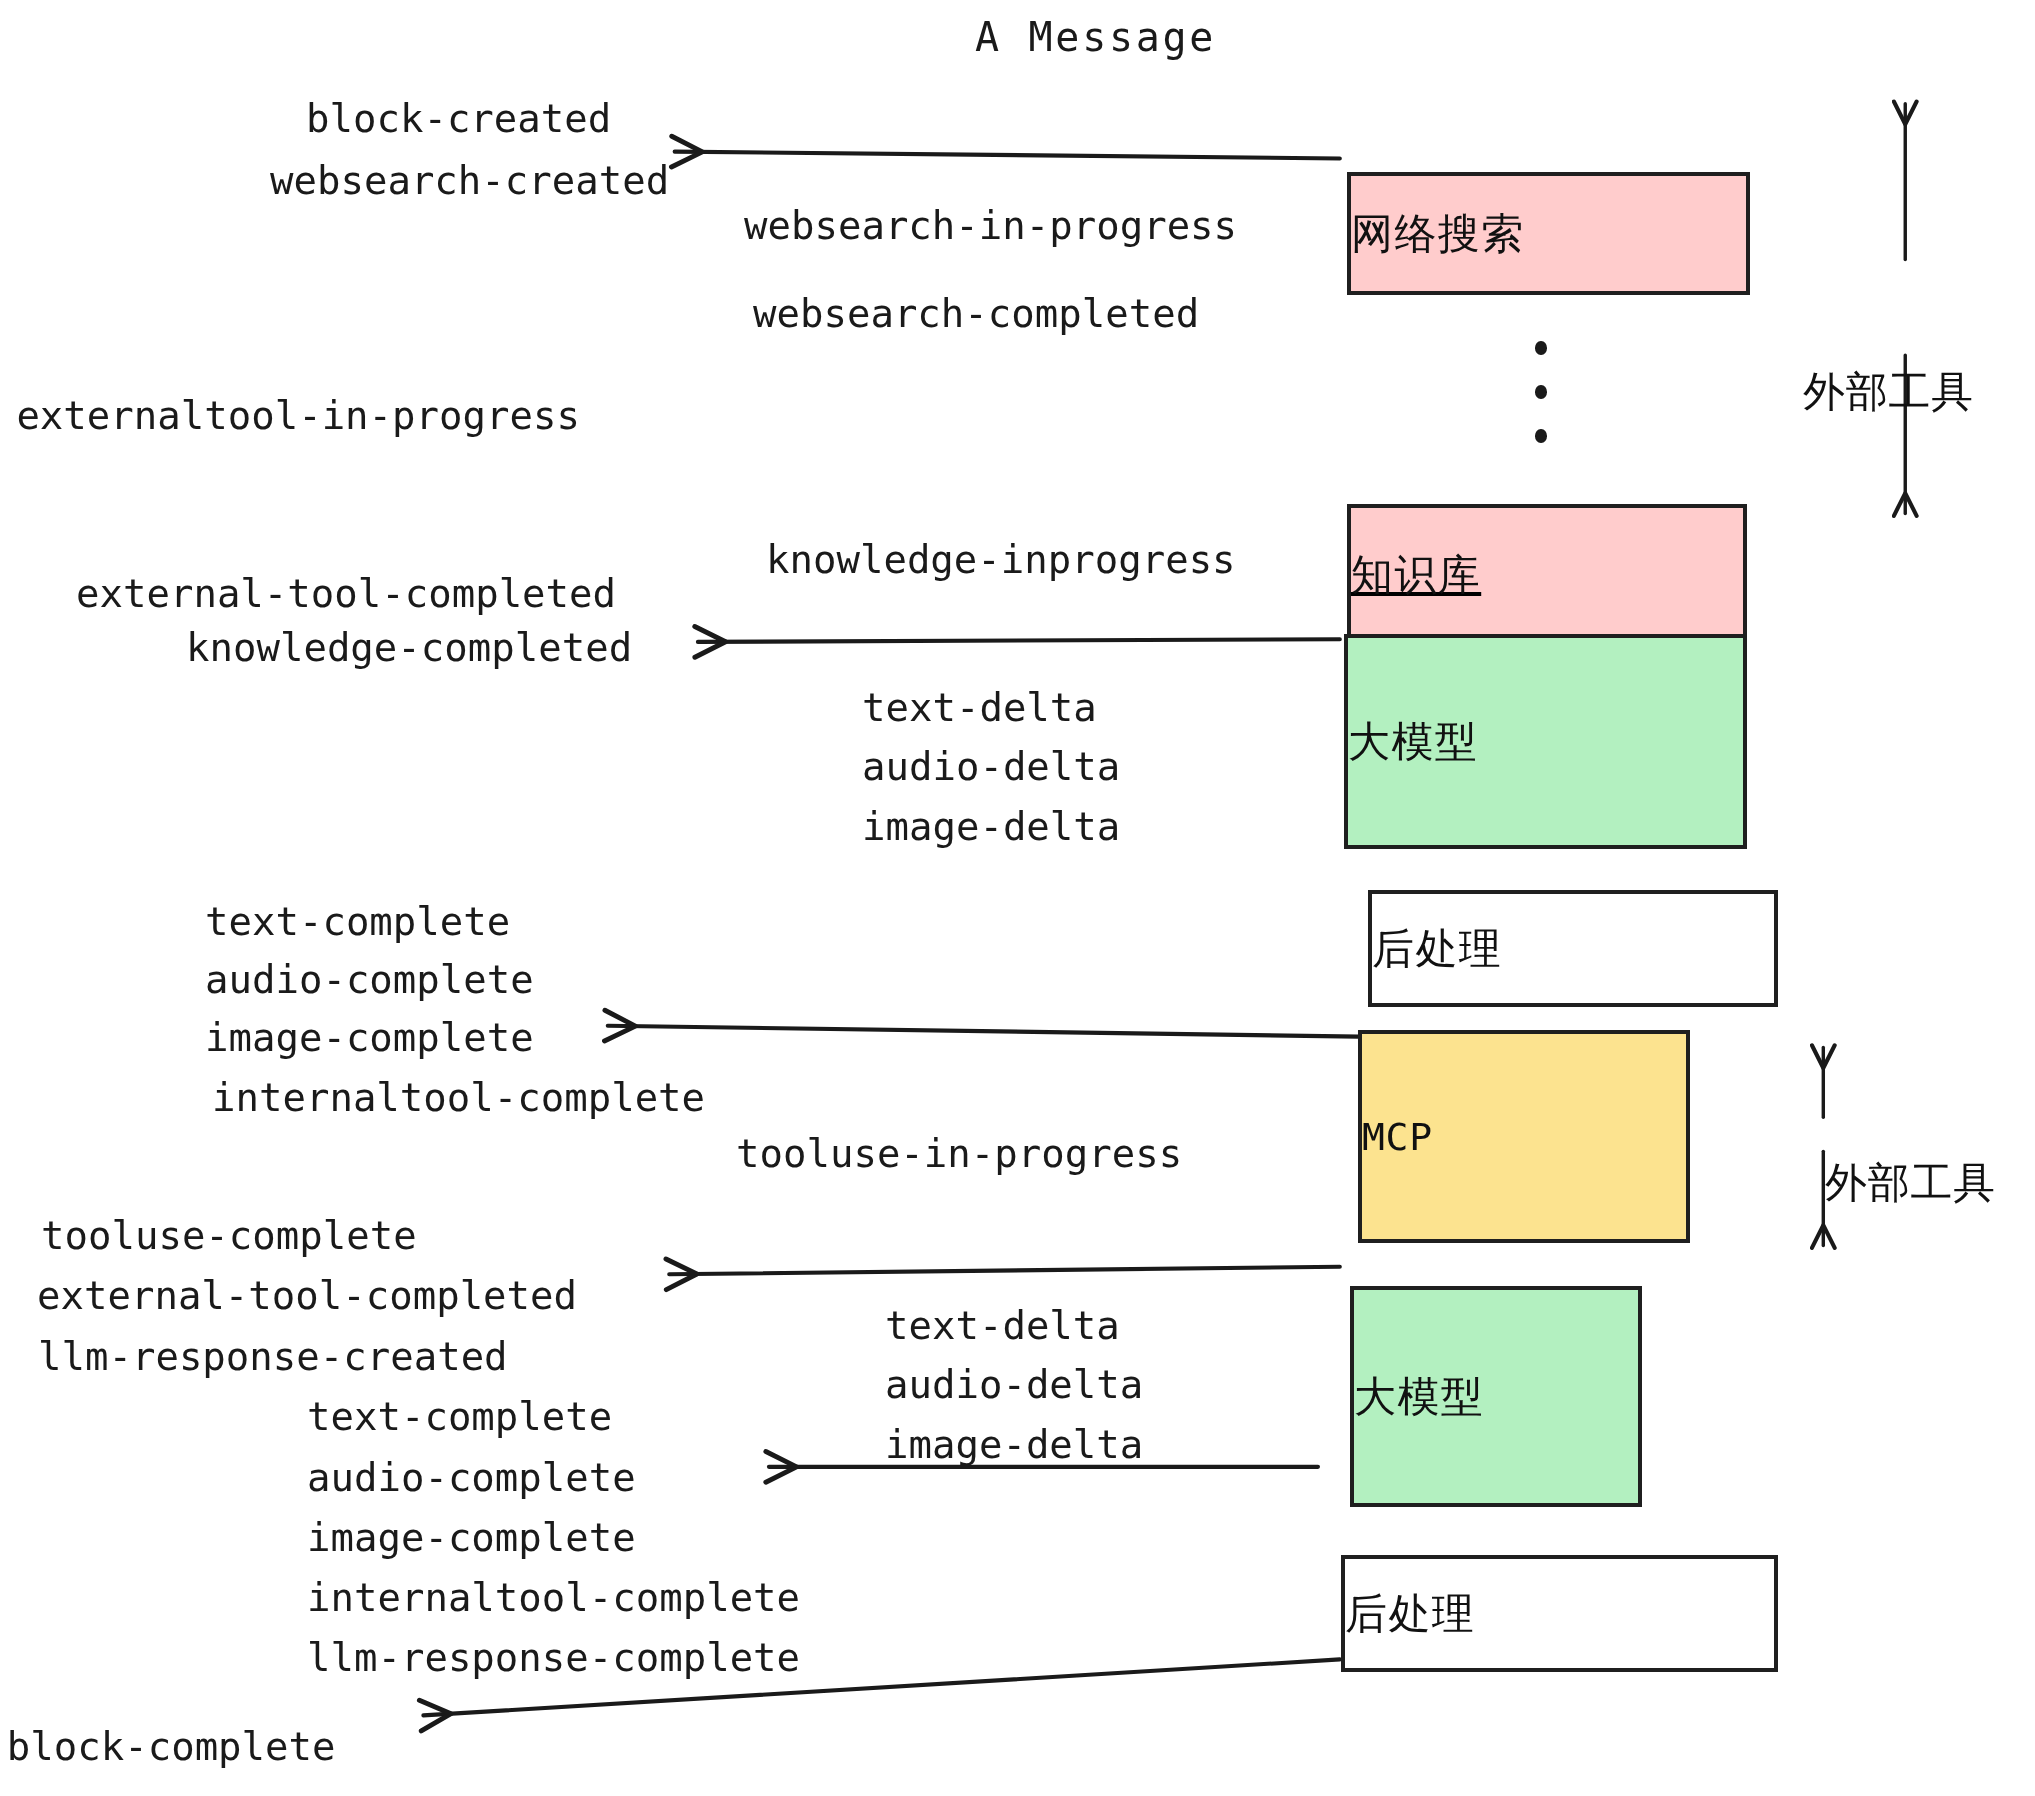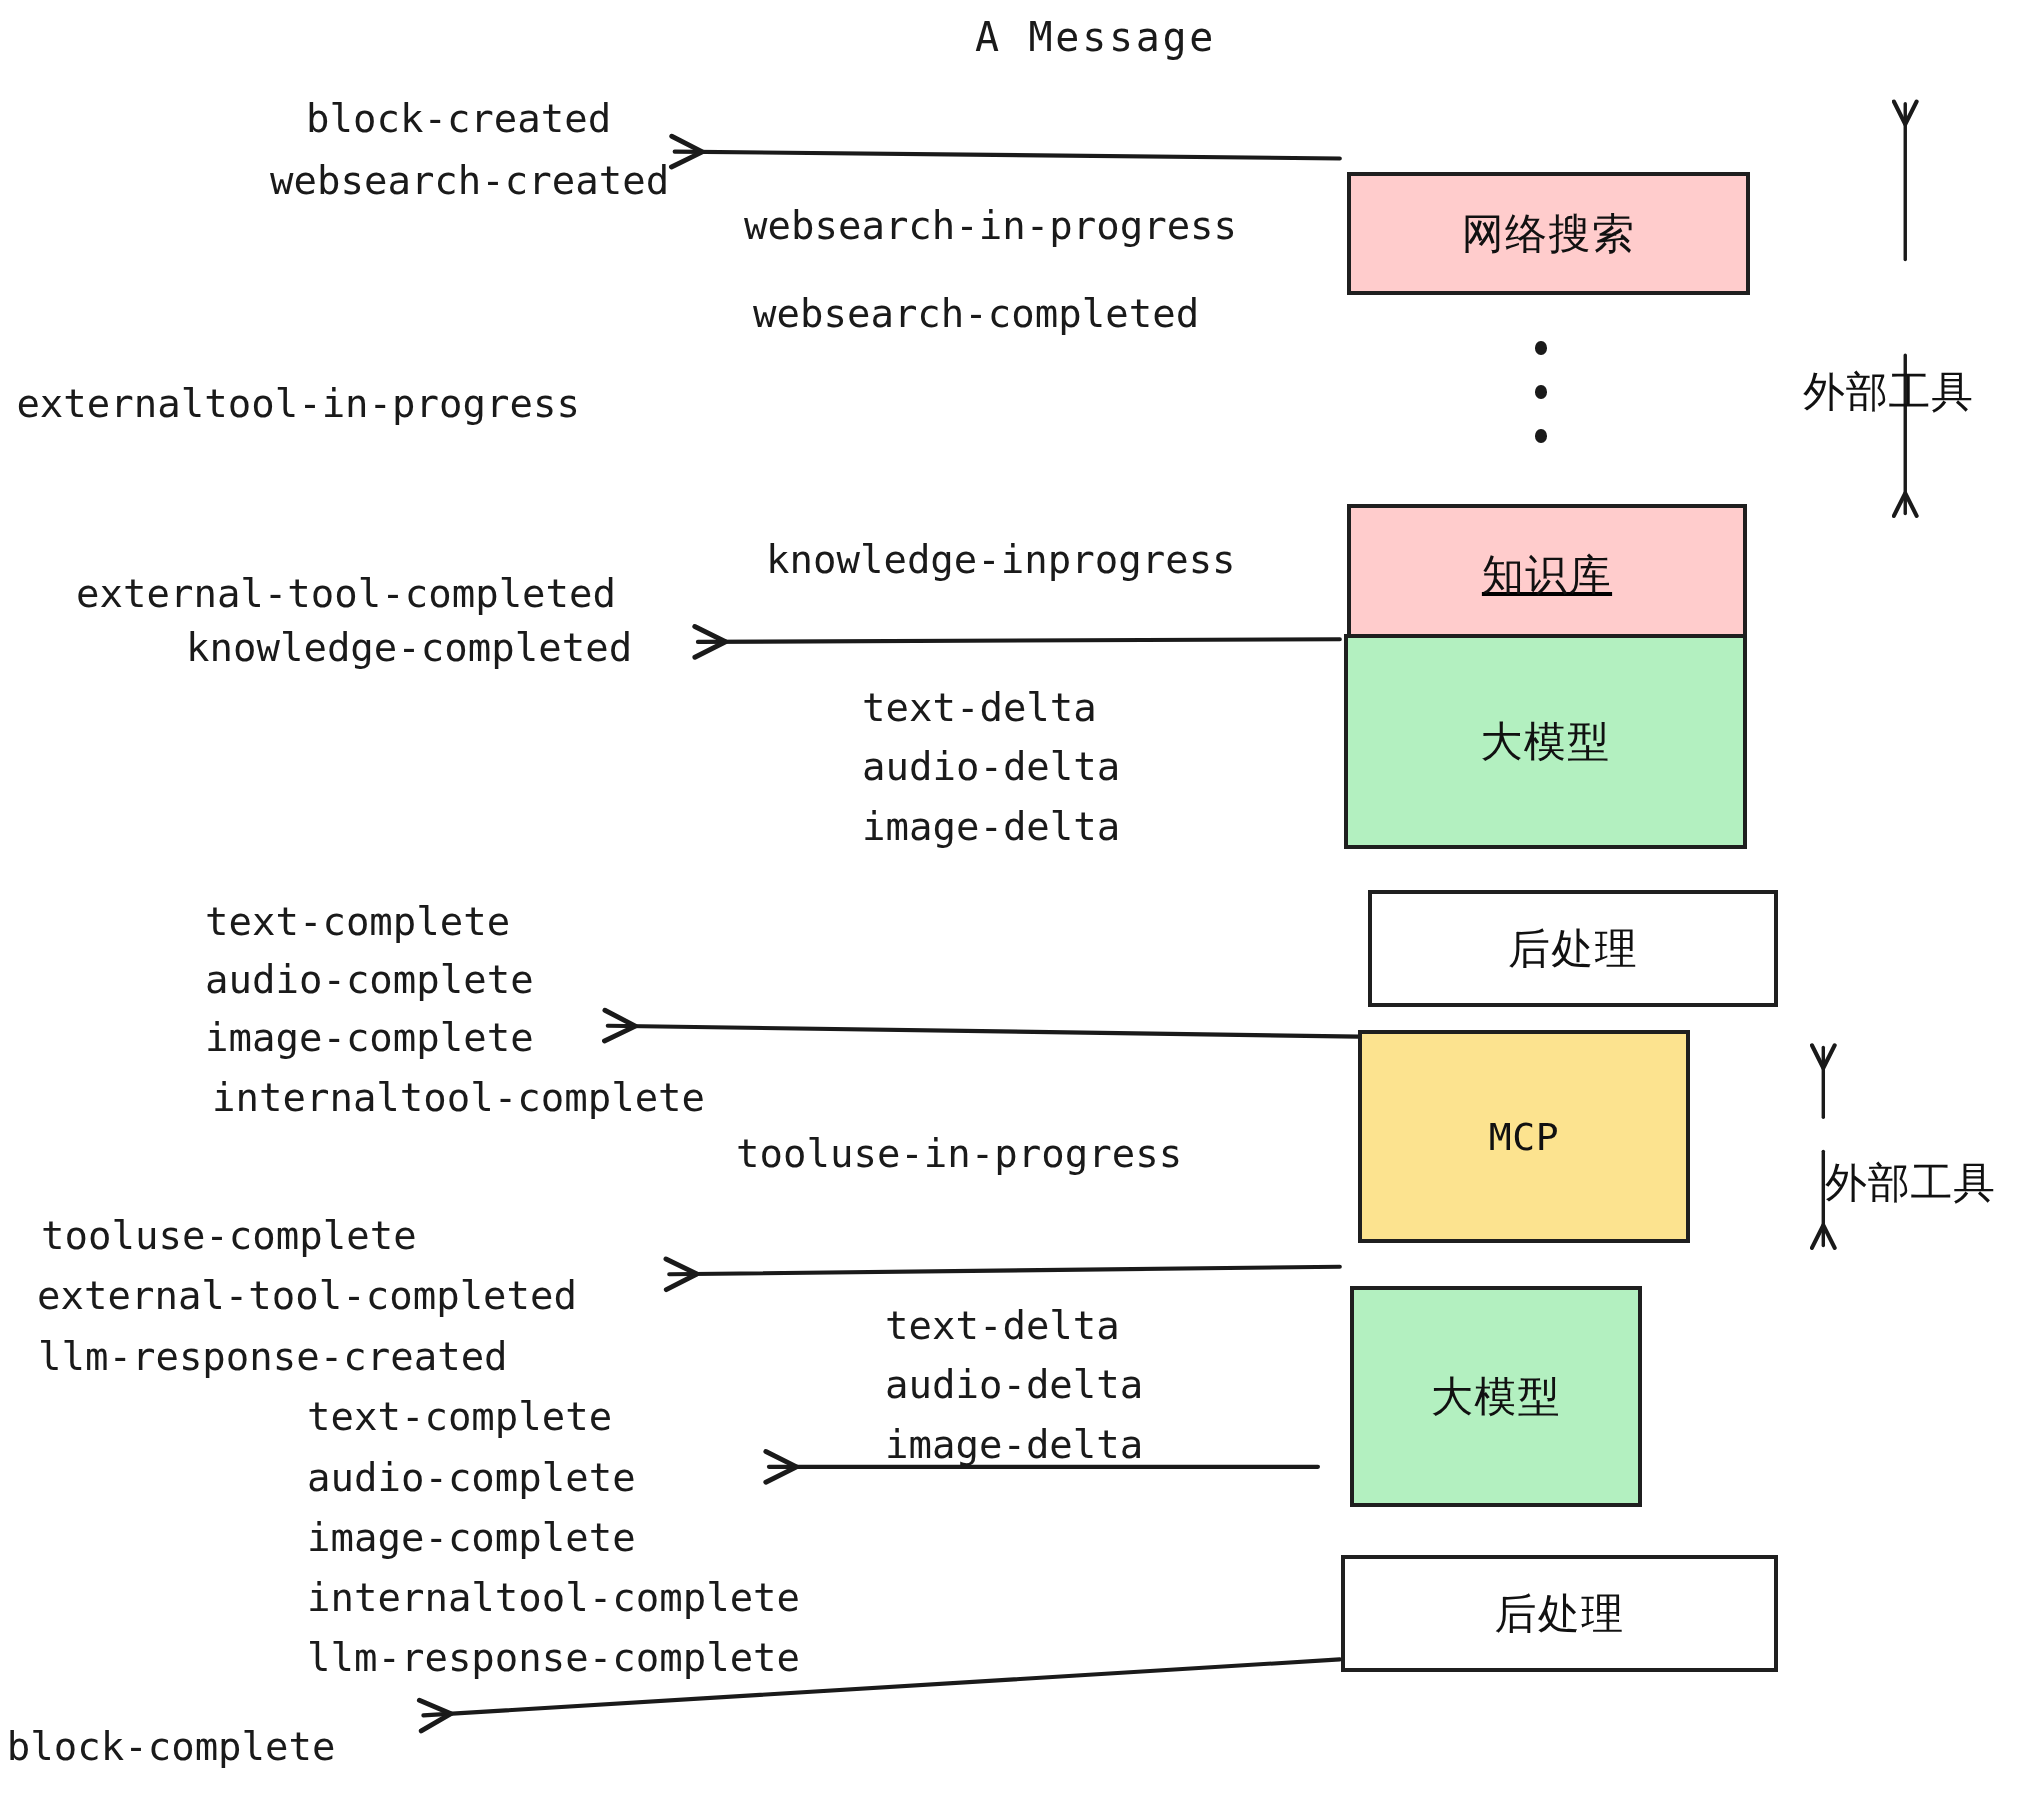--- a/index.html
+++ b/index.html
@@ -28,21 +28,20 @@
     color:#1a1a1a;
     white-space:nowrap;
     letter-spacing:2.7px;
   }
   .boxwrap{
     position:absolute;
     box-sizing:border-box;
     border:4.1px solid #1f1f1f;
     display:flex;
     align-items:center;
-    justify-content:center;
   }
   .boxlabel{
     font-family:"DejaVu Sans","Liberation Sans",sans-serif;
     font-size:42px;
     color:#111111;
     white-space:nowrap;
     letter-spacing:1.4px;
   }
   .boxlabel.mono{
     font-family:"DejaVu Sans Mono","Liberation Mono",monospace;
@@ -137,21 +136,21 @@
   <div id="side-labels">
       <div class="sidelabel" style="left: 1803px; top: 324px;">外部工具</div>
       <div class="sidelabel" style="left: 1825px; top: 1115px;">外部工具</div>
     </div>
 
   <div id="events">
       <div class="ev" style="left: 306px; top: 99px;">block-created</div>
       <div class="ev" style="left: 270px; top: 161px;">websearch-created</div>
       <div class="ev" style="left: 744px; top: 206px;">websearch-in-progress</div>
       <div class="ev" style="left: 753px; top: 294px;">websearch-completed</div>
-      <div class="ev" style="left: 16.4px; top: 384px; text-align: right;">externaltool-in-progress</div>
+      <div class="ev" style="left: 16.4px; top: 396px; text-align: right;">externaltool-in-progress</div>
       <div class="ev" style="left: 766px; top: 540px;">knowledge-inprogress</div>
       <div class="ev" style="left: 76px; top: 574px;">external-tool-completed</div>
       <div class="ev" style="left: 186px; top: 628px;">knowledge-completed</div>
       <div class="ev" style="left: 862px; top: 688px;">text-delta</div>
       <div class="ev" style="left: 862px; top: 747px;">audio-delta</div>
       <div class="ev" style="left: 862px; top: 807px;">image-delta</div>
       <div class="ev" style="left: 205px; top: 902px;">text-complete</div>
       <div class="ev" style="left: 205px; top: 960px;">audio-complete</div>
       <div class="ev" style="left: 205px; top: 1018px;">image-complete</div>
       <div class="ev" style="left: 212px; top: 1078px;">internaltool-complete</div>

